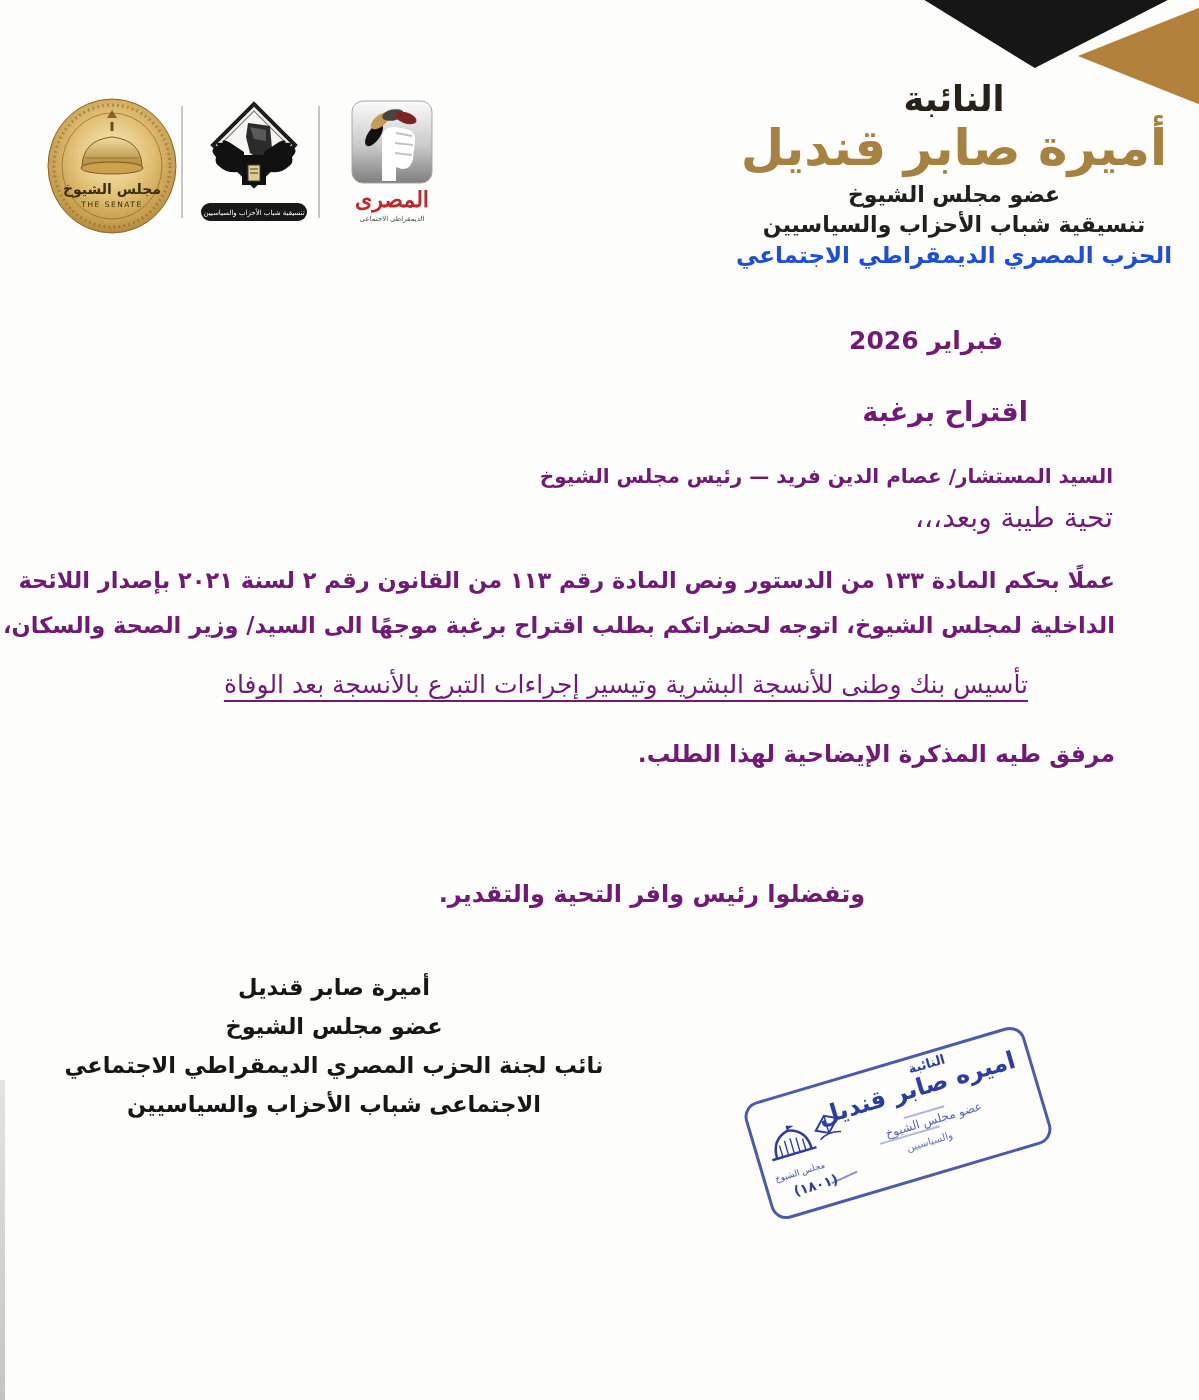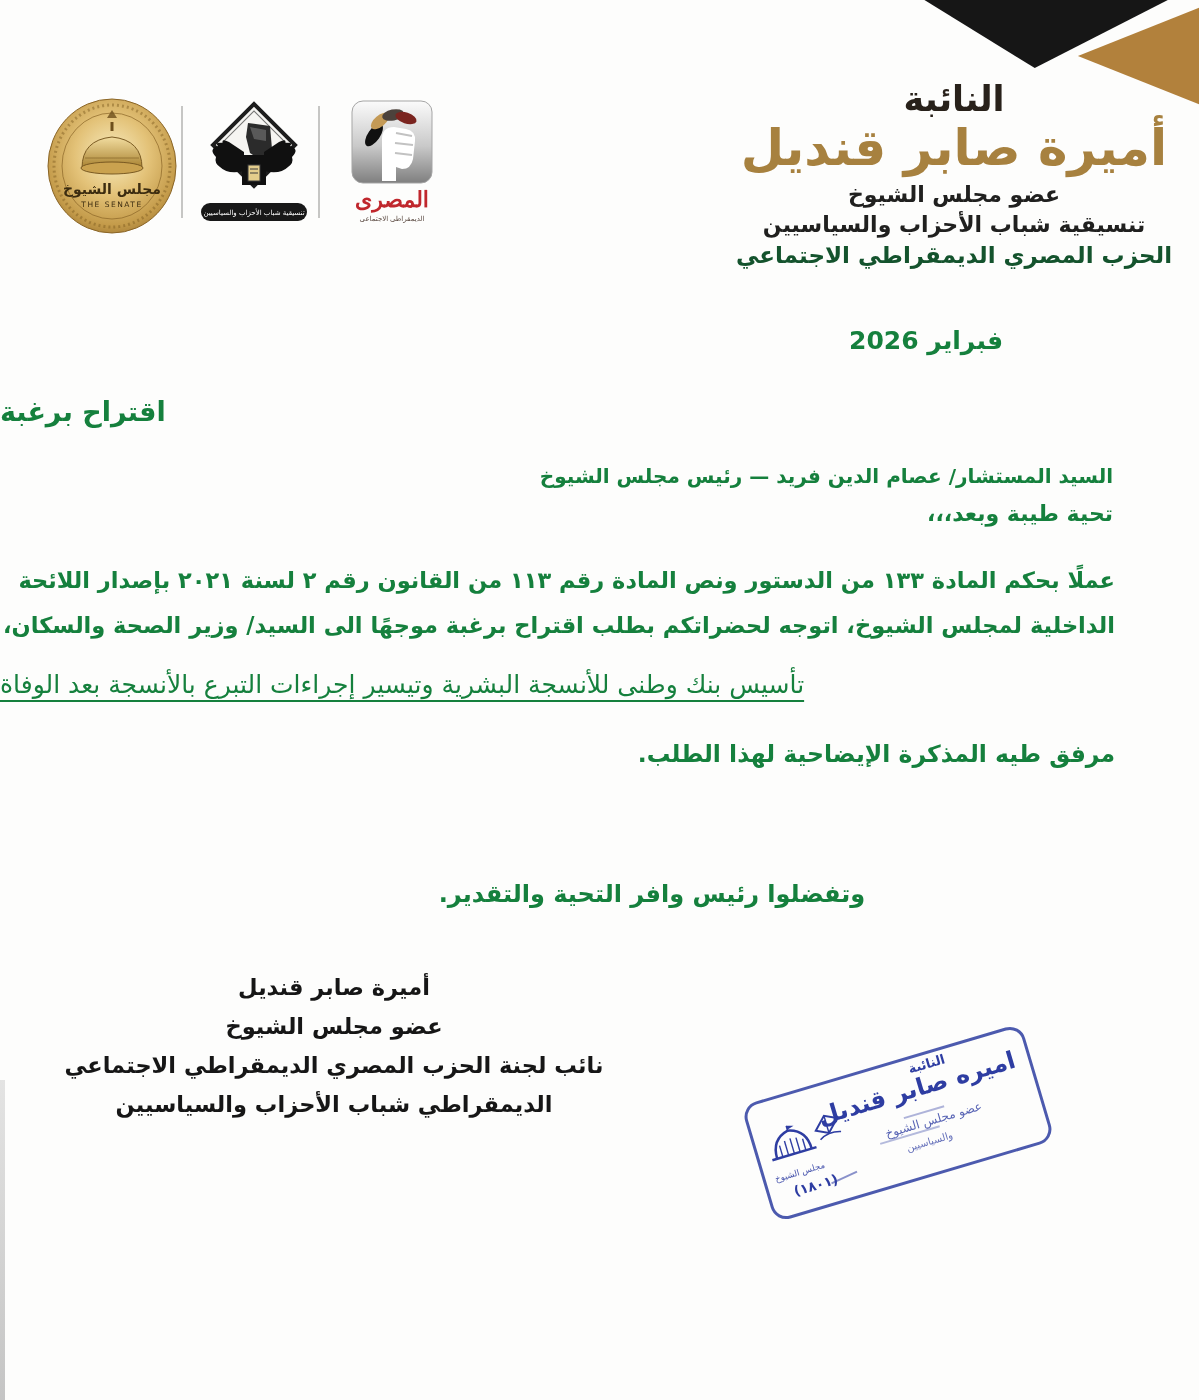--- a/index.html
+++ b/index.html
@@ -15,25 +15,25 @@
     clip-path:polygon(77.1% 0,97.4% 0,86.3% 85%);}
   .corner-gold{top:0;left:0;width:1199px;height:112px;
     clip-path:polygon(89.9% 50%,100% 7%,100% 93%);}
   
   .logo-divider{width:2px;background:#c6c6c4;}
   
   .header-block{top:78px;right:26px;width:438px;text-align:center;}
   .h-title{font-size:35px;font-weight:bold;color:#28211a;line-height:1.2;}
   .h-name{font-size:50px;font-weight:bold;line-height:1.15;letter-spacing:-1px;}
   .h-sub1,.h-sub2{font-size:22px;font-weight:600;color:#20201f;margin-top:4px;line-height:1.2;}
-  .h-sub3{font-size:23px;font-weight:bold;color:#14532d;margin-top:4px;line-height:1.2;}
-  
-  .txt{font-weight:600;color:#15803d;white-space:nowrap;}
+  .h-sub3{font-size:23px;font-weight:bold;color:#1d4ed8;margin-top:4px;line-height:1.2;}
+  
+  .txt{font-weight:600;color:#701a75;white-space:nowrap;}
   .u{text-decoration:underline;text-underline-offset:7px;text-decoration-thickness:2px;}
-  .center-line{left:0;width:1028px;text-align:left;}
+  .center-line{left:0;width:1028px;text-align:right;}
   
   .sig{top:968px;left:58px;width:552px;text-align:center;font-weight:bold;
        font-size:22.5px;line-height:39px;}
   
   .stamp{
     left:752px;top:1062px;width:286px;height:116px;
     transform:rotate(-16.5deg);
     border:3.5px solid rgba(45,61,160,.85);border-radius:16px;
     background:rgba(255,255,255,0);
   }
@@ -135,39 +135,39 @@
     <div class="h-sub2">تنسيقية شباب الأحزاب والسياسيين</div>
     <div class="h-sub3">الحزب المصري الديمقراطي الاجتماعي</div>
   </div>
 
   <div class="abs rtl txt" style="top:326px;right:196px;font-size:25px;font-weight:bold;">فبراير 2026</div>
 
   <div class="abs rtl txt center-line" style="top:396px;font-size:27px;font-weight:bold;">اقتراح برغبة</div>
 
   <div class="abs rtl txt" style="top:464px;right:86px;font-size:20px;font-weight:bold;">السيد المستشار/ عصام الدين فريد — رئيس مجلس الشيوخ</div>
 
-  <div class="abs rtl txt" style="top:501px;right:86px;font-size:22px;font-weight:bold;">تحية طيبة وبعد،،،</div>
+  <div class="abs rtl txt" style="top:501px;right:86px;font-size:28px;font-weight:normal;">تحية طيبة وبعد،،،</div>
 
   <div class="abs rtl" style="top:558px;right:84px;width:1010px;text-align:center;">
     <div class="txt" style="font-size:22.5px;line-height:45px;">عملًا بحكم المادة ١٣٣ من الدستور  ونص المادة رقم ١١٣ من القانون رقم ٢ لسنة ٢٠٢١ بإصدار اللائحة</div>
     <div class="txt" style="font-size:22.5px;line-height:45px;">الداخلية لمجلس الشيوخ، اتوجه لحضراتكم بطلب اقتراح برغبة موجهًا الى السيد/ وزير الصحة والسكان، بشأن:</div>
   </div>
 
   <div class="abs rtl txt center-line u" style="top:670px;font-size:25px;font-weight:normal;">تأسيس بنك وطنى للأنسجة البشرية وتيسير إجراءات التبرع بالأنسجة بعد الوفاة</div>
 
   <div class="abs rtl txt" style="top:740px;right:84px;font-size:23.5px;">مرفق طيه المذكرة الإيضاحية لهذا الطلب.</div>
 
 
   <div class="abs rtl txt" style="top:880px;left:105px;right:0;text-align:center;font-size:24px;font-weight:bold;">وتفضلوا رئيس وافر التحية والتقدير.</div>
 
   <div class="abs rtl sig">
     <div>أميرة صابر قنديل</div>
     <div>عضو مجلس الشيوخ</div>
     <div>نائب لجنة الحزب المصري الديمقراطي الاجتماعي</div>
-    <div>الديمقراطي شباب الأحزاب والسياسيين</div>
+    <div>الاجتماعى شباب الأحزاب والسياسيين</div>
   </div>
 
   <div class="abs stamp rtl">
     <div class="abs s-top">النائبة</div>
     <div class="abs s-name">اميره صابر قنديل</div>
     <div class="abs s-member">عضو مجلس الشيوخ</div>
     <div class="abs s-small">والسياسيين</div>
 
     <div class="abs s-dash" style="left:150px;top:54px;width:42px;opacity:.55;"></div>
     <div class="abs s-dash" style="left:120px;top:72px;width:62px;opacity:.5;"></div>

